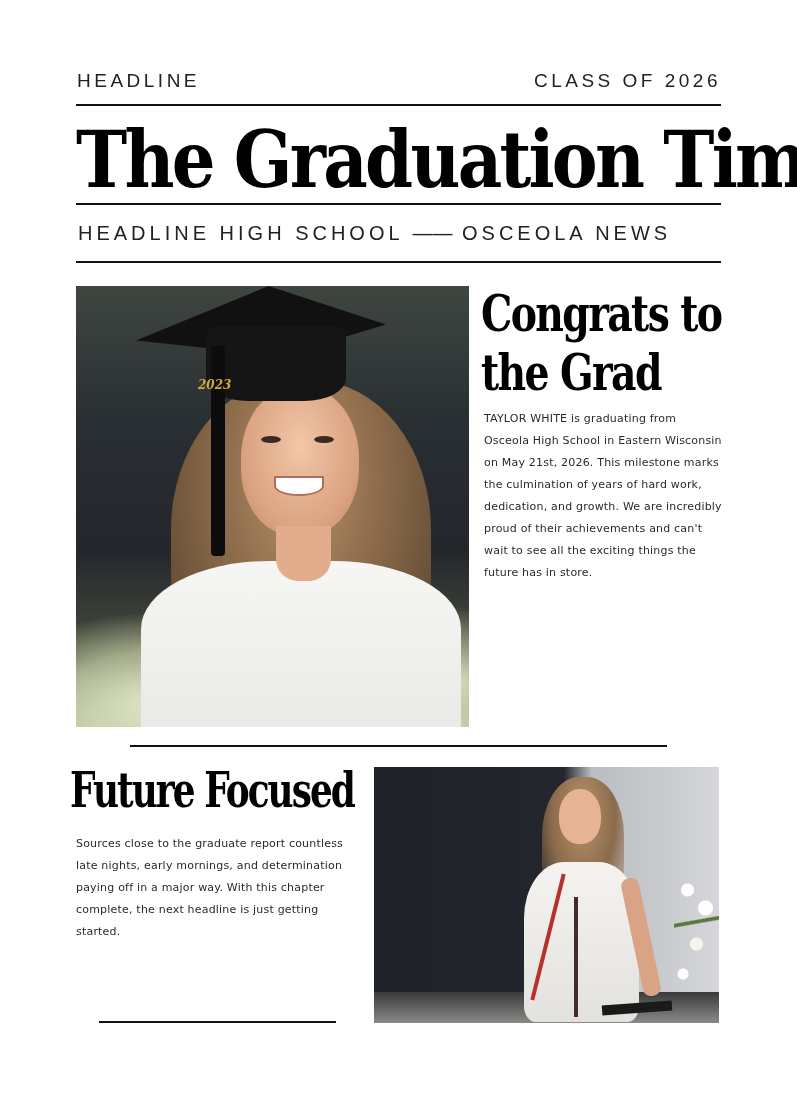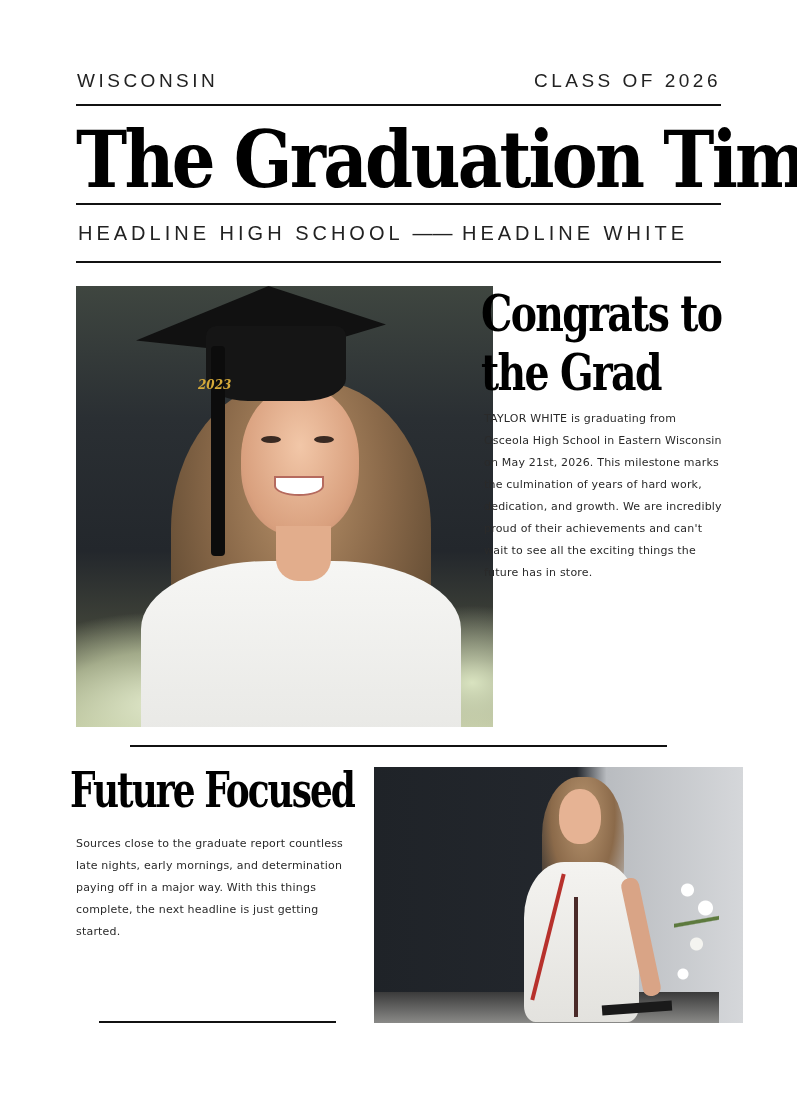--- a/index.html
+++ b/index.html
@@ -3,39 +3,39 @@
   <meta charset="utf-8">
   <style>
     html, body { margin:0; padding:0; }
     body { width:797px; height:1100px; background:#ffffff; position:relative; overflow:hidden; color:#111; }
     .abs { position:absolute; }
     .kicker { font-family:"Liberation Sans", sans-serif; font-size:19px; letter-spacing:3.5px; color:#222; font-weight:400; }
     .rule { position:absolute; background:#111; height:2px; }
     .blackletter { font-family:"DejaVu Serif", serif; font-weight:bold; color:#000; font-style:normal; transform-origin:left top; }
     .masthead { left:76px; top:112px; width:645px; height:90px; font-size:74px; line-height:90px; letter-spacing:-3px; white-space:nowrap; transform:scaleX(0.93) scaleY(1.05); }
     .subhead { left:78px; top:222px; width:645px; font-family:"Liberation Sans", sans-serif; font-size:20px; letter-spacing:4px; color:#222; white-space:nowrap; }
-    .photo { position:absolute; overflow:hidden;padding-left:24px; }
+    .photo { position:absolute; overflow:hidden; }
     .body-text { font-family:"DejaVu Sans", sans-serif; font-size:11px; line-height:22px; color:#2a2a2a; letter-spacing:0.2px; }
   </style>
 </head>
 <body>
 
-<div class="abs kicker" style="left:77px; top:70px;">WISCONSIN</div>
+<div class="abs kicker" style="left:77px; top:70px;">HEADLINE</div>
 <div class="abs kicker" style="right:76px; top:70px;">CLASS OF 2026</div>
 
 <div class="rule" style="left:76px; top:104px; width:645px;"></div>
 
 <div class="abs blackletter masthead">The Graduation Times</div>
 
 <div class="rule" style="left:76px; top:203px; width:645px;"></div>
 
 <div class="abs subhead">
   <span>HEADLINE HIGH SCHOOL</span>
   <span style="letter-spacing:0;">——</span>
-  <span>HEADLINE WHITE</span>
+  <span>OSCEOLA NEWS</span>
 </div>
 
 <div class="rule" style="left:76px; top:261px; width:645px;"></div>
 
 <div class="photo" style="left:76px; top:286px; width:393px; height:441px;
             background: radial-gradient(ellipse 60% 30% at 20% 95%, #dfe7c9 0%, rgba(200,210,170,0.7) 40%, rgba(0,0,0,0) 70%),
                         radial-gradient(ellipse 40% 25% at 95% 90%, #d9e3c0 0%, rgba(0,0,0,0) 70%),
                         linear-gradient(180deg, #3f4640 0%, #2a2f33 30%, #23272c 60%, #4b4e3e 85%, #b9bf9a 100%);">
 
   <div class="abs" style="left:95px; top:95px; width:260px; height:330px; border-radius:45% 45% 30% 30%;
@@ -66,21 +66,21 @@
   <div>Congrats to</div>
   <div>the Grad</div>
 </div>
 
 <div class="abs body-text" style="left:484px; top:408px; width:240px;">TAYLOR WHITE is graduating from Osceola High School in Eastern Wisconsin on May 21st, 2026. This milestone marks the culmination of years of hard work, dedication, and growth. We are incredibly proud of their achievements and can't wait to see all the exciting things the future has in store.</div>
 
 <div class="rule" style="left:130px; top:745px; width:537px;"></div>
 
 <div class="abs blackletter" style="left:70px; top:760px; font-size:46px; line-height:58px; letter-spacing:-2.5px; transform:scaleX(0.78) scaleY(1.05); white-space:nowrap;">Future Focused</div>
 
-<div class="abs body-text" style="left:76px; top:833px; width:285px;">Sources close to the graduate report countless late nights, early mornings, and determination paying off in a major way. With this things complete, the next headline is just getting started.</div>
+<div class="abs body-text" style="left:76px; top:833px; width:285px;">Sources close to the graduate report countless late nights, early mornings, and determination paying off in a major way. With this chapter complete, the next headline is just getting started.</div>
 
 <div class="rule" style="left:99px; top:1021px; width:237px;"></div>
 
 <div class="photo" style="left:374px; top:767px; width:345px; height:256px;
             background: linear-gradient(90deg, #1f2328 0%, #23272d 55%, #b9bcc0 63%, #d5d7da 100%);">
   <div class="abs" style="left:0; top:225px; width:345px; height:31px; background:linear-gradient(180deg,#3a3a3a,#8a8a88);"></div>
   <div class="abs" style="left:168px; top:10px; width:82px; height:130px; border-radius:45% 45% 30% 30%;
               background: radial-gradient(ellipse at 50% 30%, #b89570 0%, #8b6a4a 55%, rgba(0,0,0,0) 100%);"></div>
   <div class="abs" style="left:185px; top:22px; width:42px; height:55px; border-radius:48% 48% 45% 45%; background:#e6b394;"></div>
   <div class="abs" style="left:150px; top:95px; width:115px; height:160px; border-radius:35% 35% 10% 10%; background:linear-gradient(180deg,#f4f3f0,#e3e2de);"></div>

